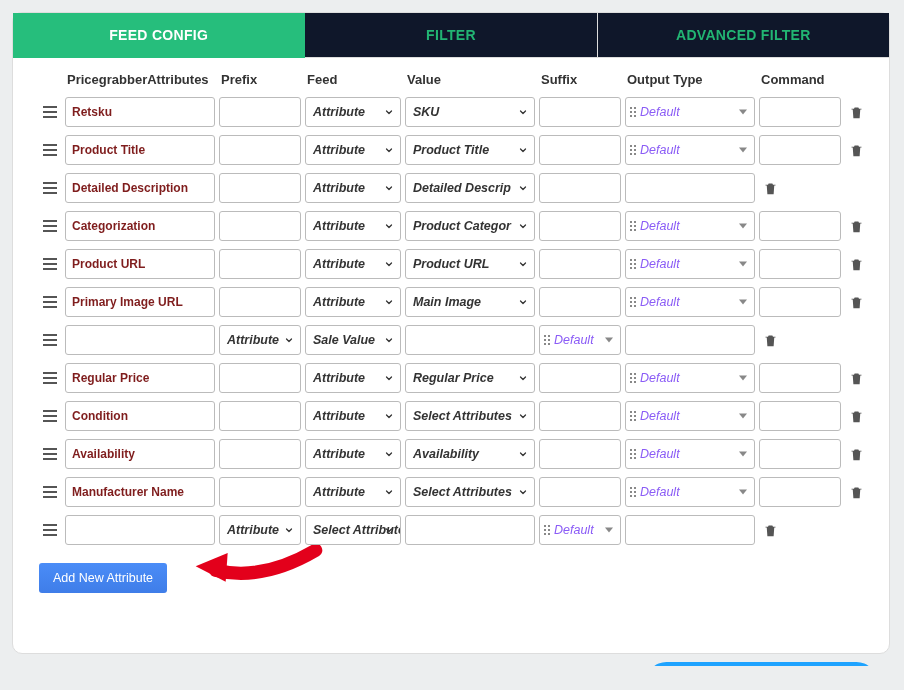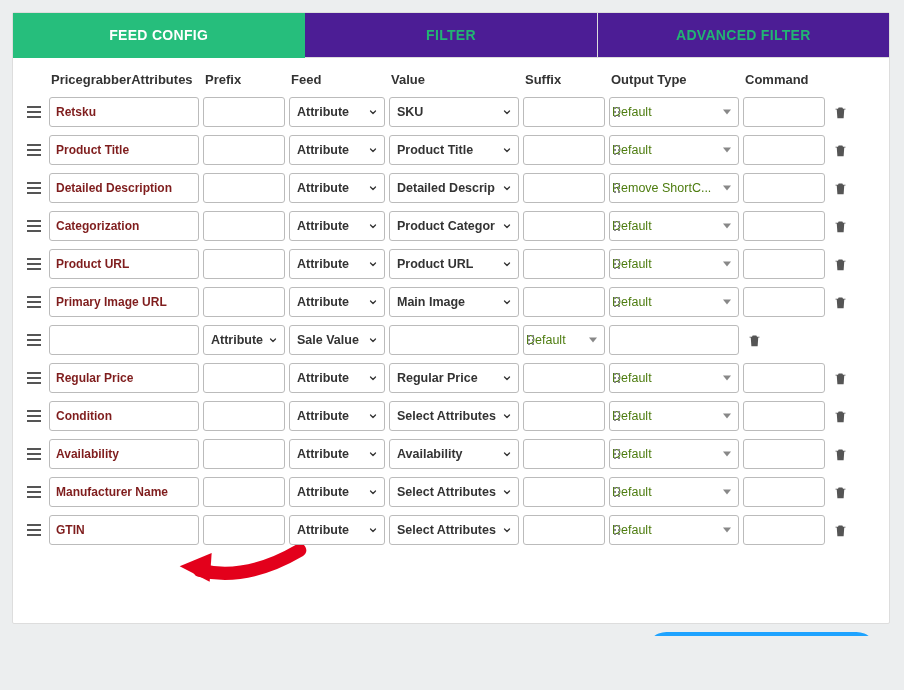--- a/index.html
+++ b/index.html
@@ -1,35 +1,35 @@
 <!DOCTYPE html>
 <html><head>
 <meta charset="utf-8">
 <style>
 * { box-sizing: border-box; margin: 0; padding: 0; }
 body { font-family: -apple-system, BlinkMacSystemFont, "Segoe UI", Helvetica, Arial, sans-serif; background: #eceeef; padding: 12px; font-size: 13px; color: #333; }
-.panel { background: #fff; border: 1px solid #ddd; border-radius: 2px; width: 878px; }
+.panel { background: #fff; border: 1px solid #ddd; border-radius: 10px; width: 878px; }
 .tabs { display: flex; }
-.tab { flex: 1; text-align: center; padding: 14px 0; font-weight: 700; font-size: 14px; letter-spacing: .3px; border: 1px solid #ddd; border-top: none; border-left: none; cursor: pointer; background: #4c1d95; color: #22b573; }
+.tab { flex: 1; text-align: center; padding: 14px 0; font-weight: 700; font-size: 14px; letter-spacing: .3px; border: 1px solid #ddd; border-top: none; border-left: none; cursor: pointer; background: #0f172a; color: #22b573; }
 .tab:last-child { border-right: none; }
 .tab.active { background: #26be7c; color: #fff; border-color: #26be7c; }
-.body { padding: 8px 10px 8px 10px; position: relative; }
+.body { padding: 8px 10px 8px 10px; position: relative; margin-left: 16px; }
 .hdr { display: grid; grid-template-columns: 22px 150px 82px 96px 130px 82px 130px 82px 22px; gap: 4px; padding: 6px 0 10px 0; font-weight: 700; font-size: 13px; }
 .hdr > div { padding: 0 2px; }
 .rows { display: flex; flex-direction: column; gap: 8px; }
 .row { display: grid; grid-template-columns: 22px 150px 82px 96px 130px 82px 130px 82px 22px; gap: 4px; align-items: center; }
 .drag { width: 22px; height: 22px; display: flex; flex-direction: column; justify-content: center; align-items: center; gap: 3px; cursor: grab; }
 .drag span { display: block; width: 14px; height: 2px; background: #555; }
 .inp { width: 100%; height: 30px; border: 1px solid #bbb; border-radius: 3px; padding: 0 6px; font-size: 12px; font-weight: 600; color: #7f1d1d; background: #fff; }
 .inp.thin { font-weight: 400; }
-.sel { position: relative; width: 100%; }
+.sel { position: relative; width: 100%; font-style: italic; }
 .sel .box { width: 100%; height: 30px; border: 1px solid #bbb; border-radius: 3px; padding: 0 20px 0 7px; font-size: 12.5px; font-weight: 600; color: #333; background: #fff; display: flex; align-items: center; overflow: hidden; white-space: nowrap; }
 .sel .caret { position: absolute; right: 6px; top: 50%; transform: translateY(-50%); }
 .sel .caret svg { display: block; }
-.selout .box { padding-left: 2px; font-weight: 400; color: #4d7c0f; }
+.selout .box { padding-left: 14px; font-weight: 400; color: #8b5cf6; }
 .selout .dots { position: absolute; left: 5px; top: 50%; transform: translateY(-50%); display: grid; grid-template-columns: 2px 2px; gap: 2px; }
 .selout .dots i { width: 2px; height: 2px; background: #888; display: block; }
 .selout .tri { position: absolute; right: 8px; top: 50%; transform: translateY(-50%); width: 0; height: 0; border-left: 4px solid transparent; border-right: 4px solid transparent; border-top: 5px solid #888; }
 .trash { width: 22px; height: 22px; display: flex; align-items: center; justify-content: center; cursor: pointer; }
 .trash svg { fill: #555; }
 .footer { margin-top: 18px; display: flex; align-items: center; justify-content: space-between; position: relative; }
 .btn-add { background: linear-gradient(#4a8cf7,#3f7de8); color: #fff; border: none; padding: 8px 14px; border-radius: 3px; font-size: 12.5px; font-weight: 500; cursor: pointer; }
 .btn-gen { position: absolute; right: 12px; bottom: -50px; background: #1ea3ff; color: #fff; border: none; padding: 12px 24px; border-radius: 24px; font-size: 15px; cursor: pointer; }
 .arrow-wrap { position: absolute; left: 145px; top: -18px; pointer-events: none; }
 .arrow-body { width: 150px; height: 40px; }
@@ -183,34 +183,20 @@
       <div class="box">
               <span>Detailed Descrip</span>
             </div>
       <span class="caret">
               <svg width="12" height="12" viewBox="0 0 24 24">
                 <path d="M7 10l5 5 5-5" stroke="#333" stroke-width="2.5" fill="none" stroke-linecap="round" stroke-linejoin="round"></path>
               </svg>
             </span>
     </div>
     <input class="inp thin" style="">
-    <div class="sel selout">
-      <div class="dots">
-              <i></i>
-              <i></i>
-              <i></i>
-              <i></i>
-              <i></i>
-              <i></i>
-            </div>
-      <div class="box">
-              <span>Remove ShortC...</span>
-            </div>
-      <span class="tri"></span>
-    </div>
     <input class="inp thin" style="">
     <div class="trash">
       <svg width="15" height="15" viewBox="0 0 24 24">
               <path d="M6 7h12l-1 14H7L6 7zm3-3h6l1 2H8l1-2zM4 6h16v1H4z"></path>
             </svg>
     </div>
   </div>
 
   <div class="row">
     <div class="drag">
@@ -618,21 +604,20 @@
             </svg>
     </div>
   </div>
 
   <div class="row">
     <div class="drag">
             <span></span>
             <span></span>
             <span></span>
           </div>
-    <input class="inp" value="GTIN" style="">
     <input class="inp thin" style="">
     <div class="sel">
       <div class="box">
               <span>Attribute</span>
             </div>
       <span class="caret">
               <svg width="12" height="12" viewBox="0 0 24 24">
                 <path d="M7 10l5 5 5-5" stroke="#333" stroke-width="2.5" fill="none" stroke-linecap="round" stroke-linejoin="round"></path>
               </svg>
             </span>
@@ -665,20 +650,21 @@
     <input class="inp thin" style="">
     <div class="trash">
       <svg width="15" height="15" viewBox="0 0 24 24">
               <path d="M6 7h12l-1 14H7L6 7zm3-3h6l1 2H8l1-2zM4 6h16v1H4z"></path>
             </svg>
     </div>
   </div>
 </div>
 
     <div class="footer">
+      <button class="btn-add">Add New Attribute</button>
       <div class="arrow-wrap">
         <svg class="arrow-body" viewBox="0 0 190 60">
           <path d="M180,8 Q100,55 30,38" stroke="#e3001b" stroke-width="20" fill="none" stroke-linecap="round"></path>
           <polygon points="0,32 48,12 45,55" fill="#e3001b"></polygon>
         </svg>
       </div>
     </div>
 
     <button class="btn-gen">Update and Generate Feed</button>
   </div>

